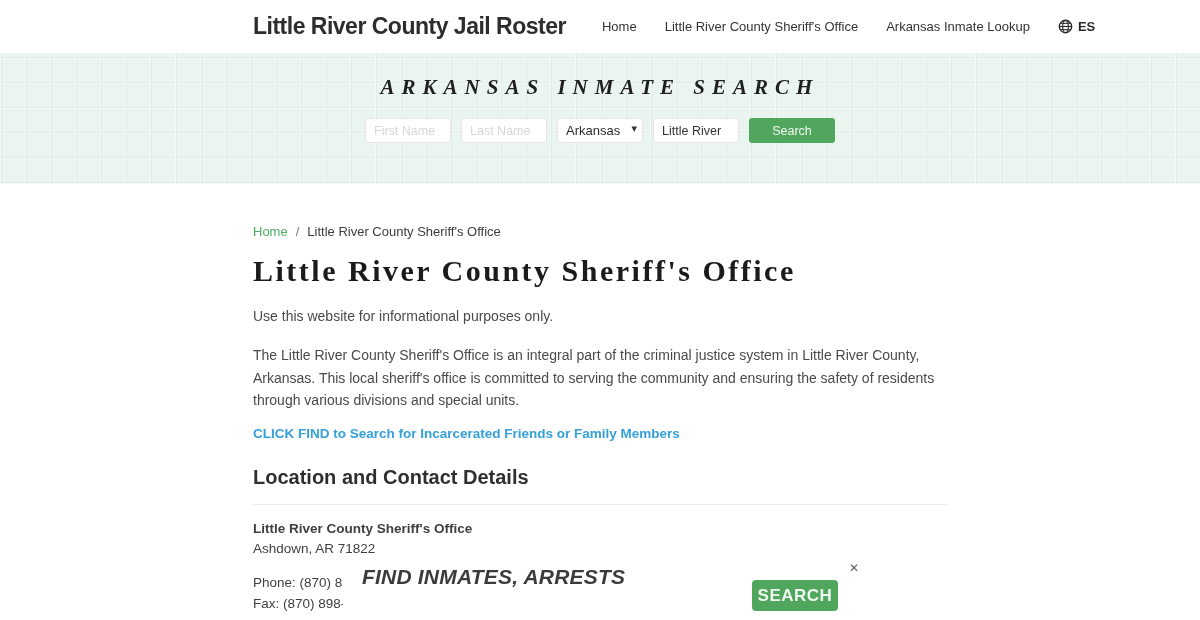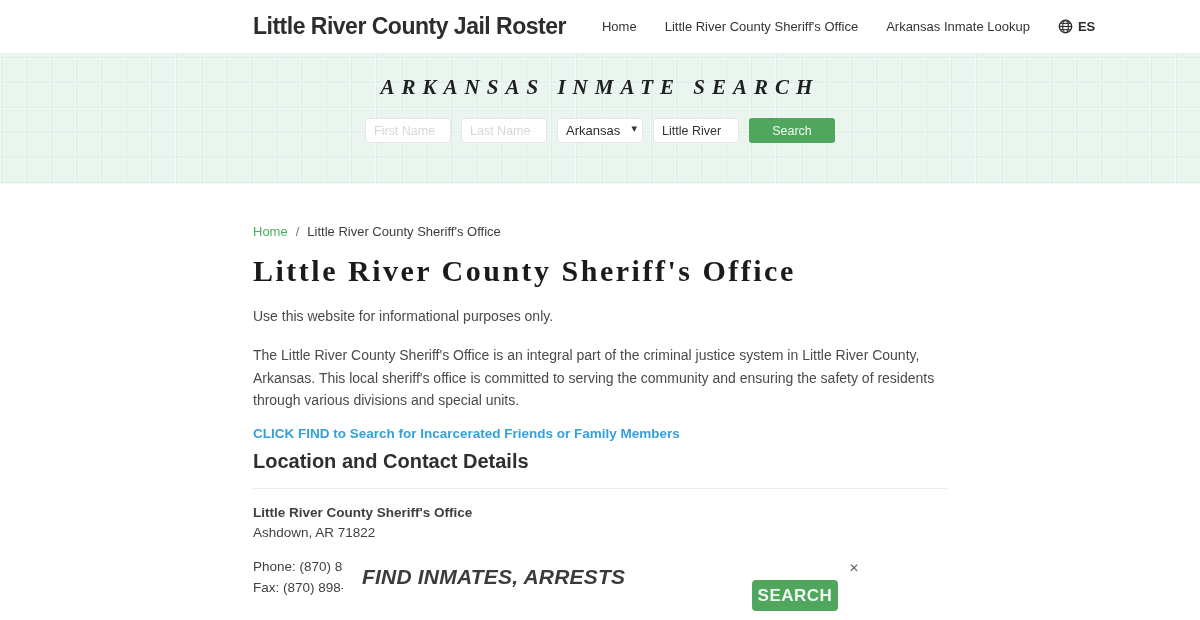--- a/index.html
+++ b/index.html
@@ -43,21 +43,21 @@
   
   .main { width:694px; margin:0 auto; }
   .breadcrumb { margin-top:40px; font-size:13px; color:#3c3c3c; display:flex; gap:8px; }
   .breadcrumb .bc-home { color:#4caf63; text-decoration:none; cursor:pointer; }
   .bc-sep { color:#777; }
   .page-title { margin-top:15px; font-family:"Liberation Serif", serif; font-weight:bold;
     font-size:30px; letter-spacing:2.5px; color:#1b1b1b; }
   .para { margin-top:17px; font-size:14px; color:#4a4a4a; line-height:1.6; }
   .cta-link { display:inline-block; margin-top:14px; font-size:13.5px; font-weight:bold;
     color:#35a0d9; text-decoration:none; cursor:pointer; }
-  .section-heading { margin-top:8px; font-size:20px; font-weight:bold; color:#2f2f2f; }
+  .section-heading { margin-top:24px; font-size:20px; font-weight:bold; color:#2f2f2f; }
   .rule { border:none; border-top:1px solid #ededed; margin-top:15px; }
   .contact-block { margin-top:14px; font-size:13.5px; color:#3f3f3f; line-height:1.55; }
   .contact-block .org-name { font-weight:bold; }
   .contact-block + .contact-block { margin-top:13px; }
 
   
   .ad-banner { position:absolute; left:343px; top:556px; width:502px; height:80px;
     background:#ffffff; display:flex; align-items:flex-start; }
   .ad-text { margin:8px 0 0 19px; font-size:21px; font-weight:bold; color:#3b3b3b;
     line-height:1.28; letter-spacing:0.2px;font-style:italic; }

